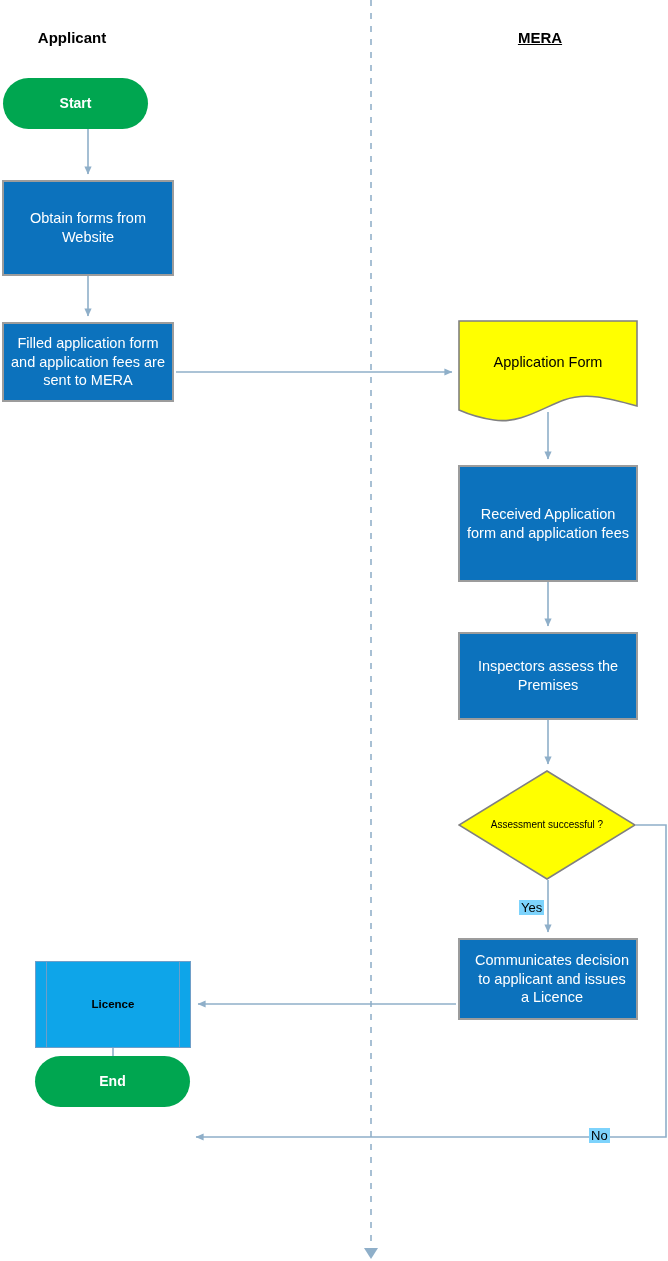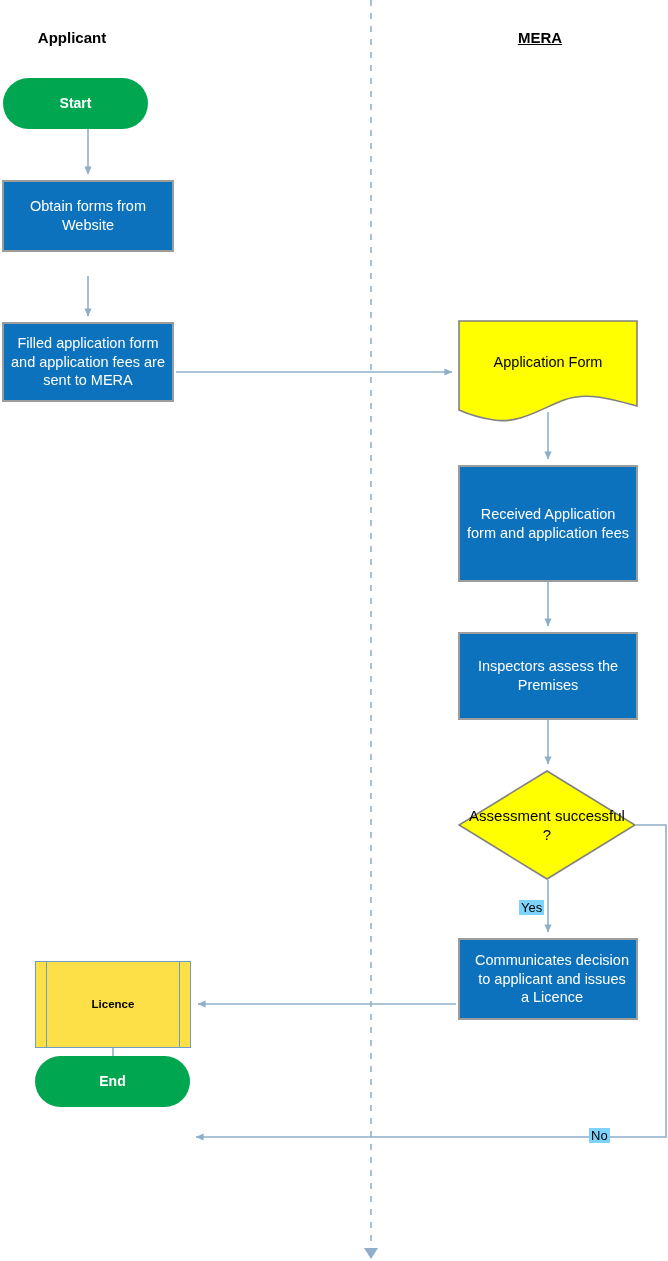--- a/index.html
+++ b/index.html
@@ -69,33 +69,33 @@
     left: 0;
     top: 0;
   }
   .document .node-label {
     position: relative;
     z-index: 2;
     margin-bottom: 22px;
   }
   .decision {
     color: #000000;
-    font-size: 15px;
+    font-size: 10px;
   }
   .decision .dia-svg {
     position: absolute;
     left: 0;
     top: 0;
   }
   .decision .node-label {
     position: relative;
     z-index: 2;
   }
   .predefined {
-    background: #fde047;
+    background: #0ea5e9;
     border: 1.5px solid #6E9EC8;
     color: #000000;
     font-size: 11.5px;
     font-weight: bold;
   }
   .predefined::before,
   .predefined::after {
     content: "";
     position: absolute;
     top: 0;
@@ -154,21 +154,21 @@
     <path d="M 636,825 L 666,825 L 666,1137 L 196,1137" fill="none" stroke="#8FAFC9" stroke-width="1.6" marker-end="url(#arrowhead)"></path>
   </svg>
 
   <div class="lane-title" style="left:12px; top:29px; width:120px;">Applicant</div>
   <div class="lane-title" style="left:480px; top:29px; width:120px;text-decoration:underline;">MERA</div>
 
   <div class="node terminator" style="left:3px; top:78px; width:145px; height:51px;">
     <span class="node-label">Start</span>
   </div>
 
-  <div class="node process" style="left:2px; top:180px; width:172px; height:72px;">
+  <div class="node process" style="left:2px; top:180px; width:172px; height:96px;">
     <span class="node-label">Obtain forms from Website</span>
   </div>
 
   <div class="node process" style="left:2px; top:322px; width:172px; height:80px;">
     <span class="node-label">Filled application form and application fees are sent to MERA</span>
   </div>
 
   <div class="node process" style="left:458px; top:465px; width:180px; height:117px;">
     <span class="node-label">Received Application form and application fees</span>
   </div>

